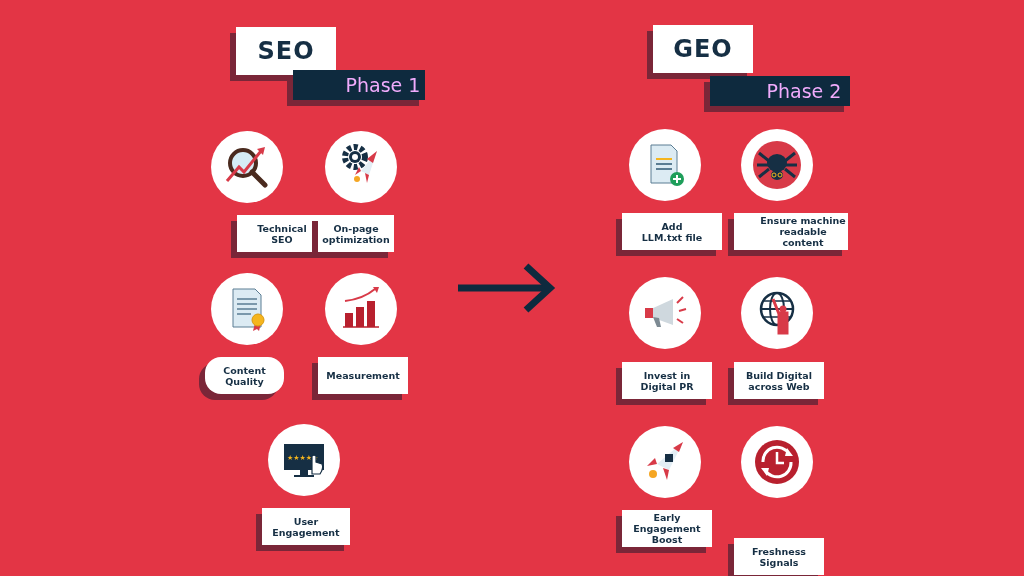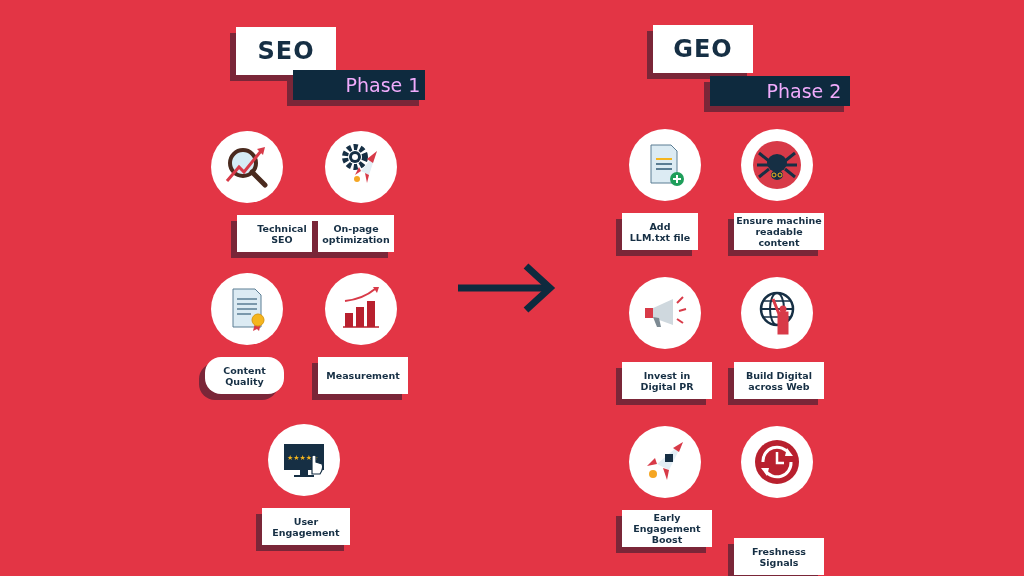--- a/index.html
+++ b/index.html
@@ -136,39 +136,39 @@
   <svg viewBox="0 0 52 52">
     <path d="M12 6 L32 6 L38 12 L38 44 L12 44 Z" fill="#dcebf3" stroke="#5a7d93" stroke-width="1"></path>
     <line x1="17" y1="20" x2="33" y2="20" stroke="#f5b51e" stroke-width="2"></line>
     <line x1="17" y1="25" x2="33" y2="25" stroke="#5a7d93" stroke-width="2"></line>
     <line x1="17" y1="30" x2="33" y2="30" stroke="#5a7d93" stroke-width="2"></line>
     <circle cx="38" cy="40" r="7" fill="#1e9e5a"></circle>
     <line x1="38" y1="36" x2="38" y2="44" stroke="#fff" stroke-width="2"></line>
     <line x1="34" y1="40" x2="42" y2="40" stroke="#fff" stroke-width="2"></line>
   </svg>
 </div>
-<div class="label" style="left:622px;top:213px;width:76px;height:37px;">
+<div class="label" style="left:622px;top:213px;width:100px;height:37px;">
   <span>Add
 LLM.txt file</span>
 </div>
 
 <div class="circle" style="left:741px;top:129px;">
   <svg viewBox="0 0 52 52">
     <circle cx="26" cy="26" r="24" fill="#d83a48"></circle>
     <g stroke="#162f44" stroke-width="3" fill="none">
       <path d="M18 22 L8 14 M18 26 L6 26 M18 30 L8 38"></path>
       <path d="M34 22 L44 14 M34 26 L46 26 M34 30 L44 38"></path>
     </g>
     <ellipse cx="26" cy="24" rx="10" ry="9" fill="#162f44"></ellipse>
     <ellipse cx="26" cy="36" rx="6" ry="5" fill="#162f44"></ellipse>
     <circle cx="23" cy="36" r="2" fill="none" stroke="#f5b51e" stroke-width="1"></circle>
     <circle cx="29" cy="36" r="2" fill="none" stroke="#f5b51e" stroke-width="1"></circle>
   </svg>
 </div>
-<div class="label" style="left:734px;top:213px;width:90px;height:37px;">
+<div class="label" style="left:734px;top:213px;width:90px;height:37px;padding-left:24px;">
   <span>Ensure machine
 readable content</span>
 </div>
 
 <div class="circle" style="left:629px;top:277px;">
   <svg viewBox="0 0 52 52">
     <path d="M12 22 L34 12 L34 38 L12 30 Z" fill="#cfd8de"></path>
     <rect x="6" y="21" width="8" height="10" fill="#d83a48"></rect>
     <path d="M14 30 L18 40 L22 40 L20 31" fill="#7d8a93"></path>
     <g stroke="#d83a48" stroke-width="2">

